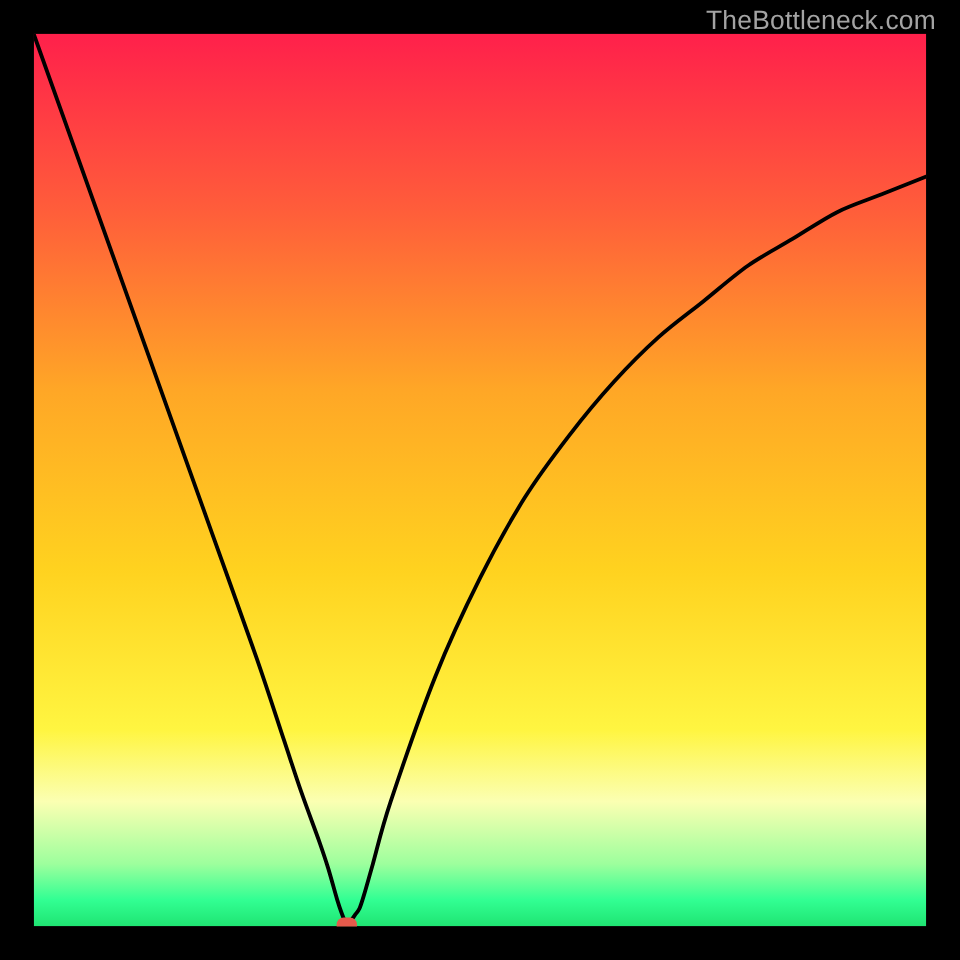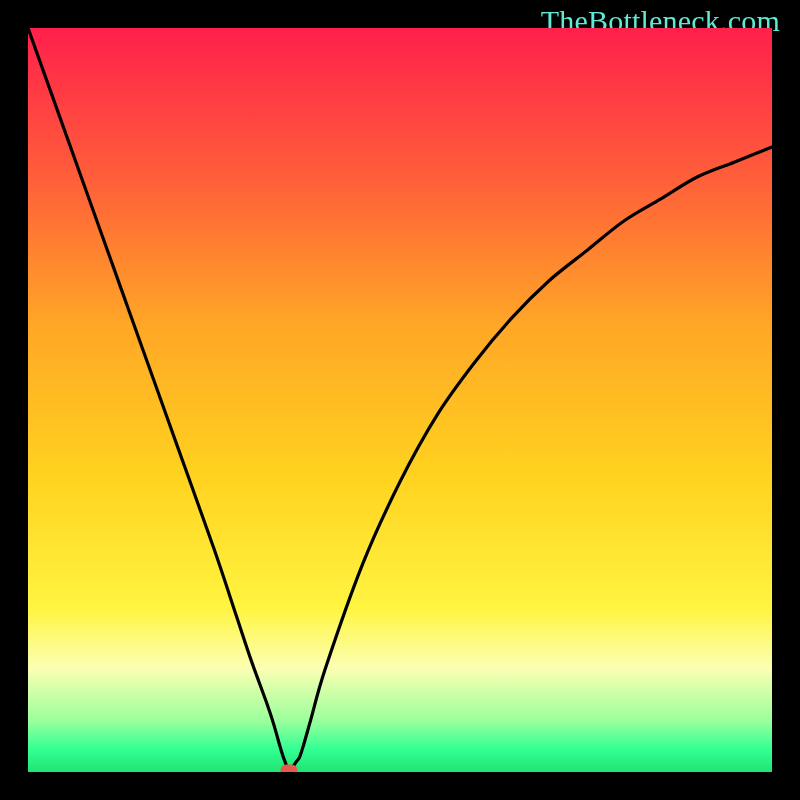--- a/index.html
+++ b/index.html
@@ -29,23 +29,23 @@
     inset: 0;
   }
   .curve-layer {
     position: absolute;
     inset: 0;
   }
   .watermark {
     position: absolute;
     top: 4px;
     right: 20px;
-    color: #5eead4;
-    font-family: Liberation Serif, serif;
-    font-size: 30px;
+    color: #a3a3a3;
+    font-family: Liberation Sans, sans-serif;
+    font-size: 22px;
     letter-spacing: 0.2px;
     user-select: none;
   }
   .marker {
     position: absolute;
     width: 17px;
     height: 13px;
     border-radius: 6px;
     background: #e55a4b;
     transform: translate(-50%, -50%);

